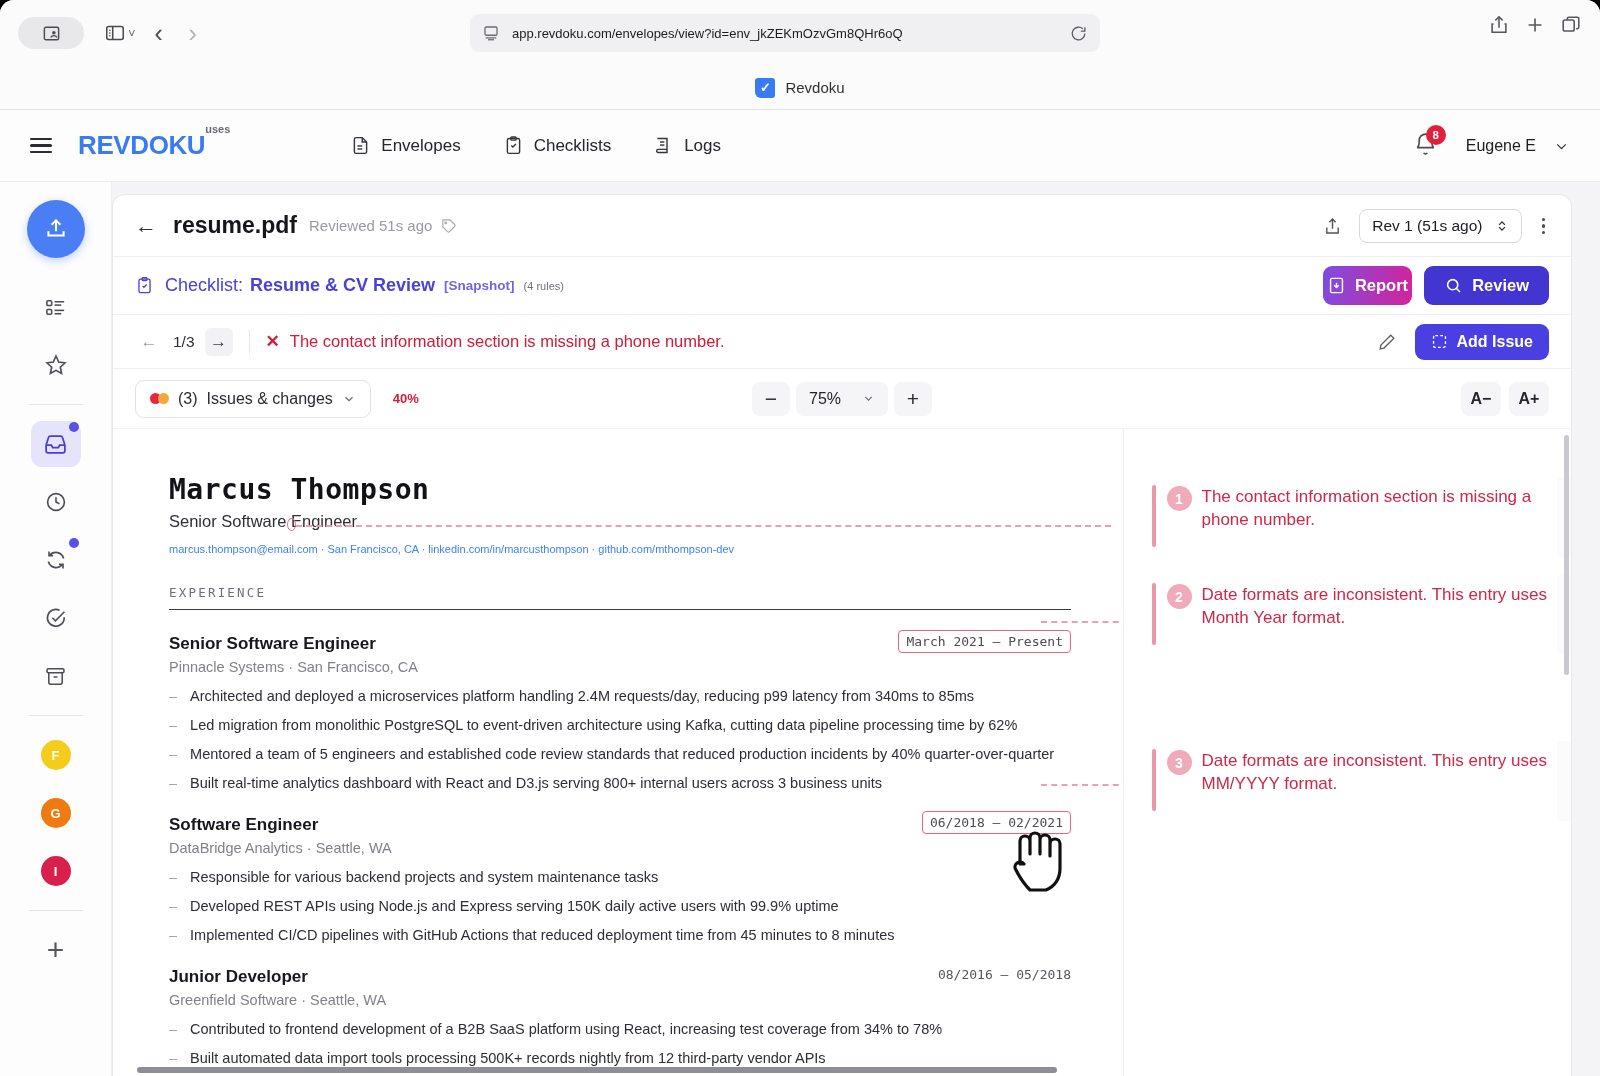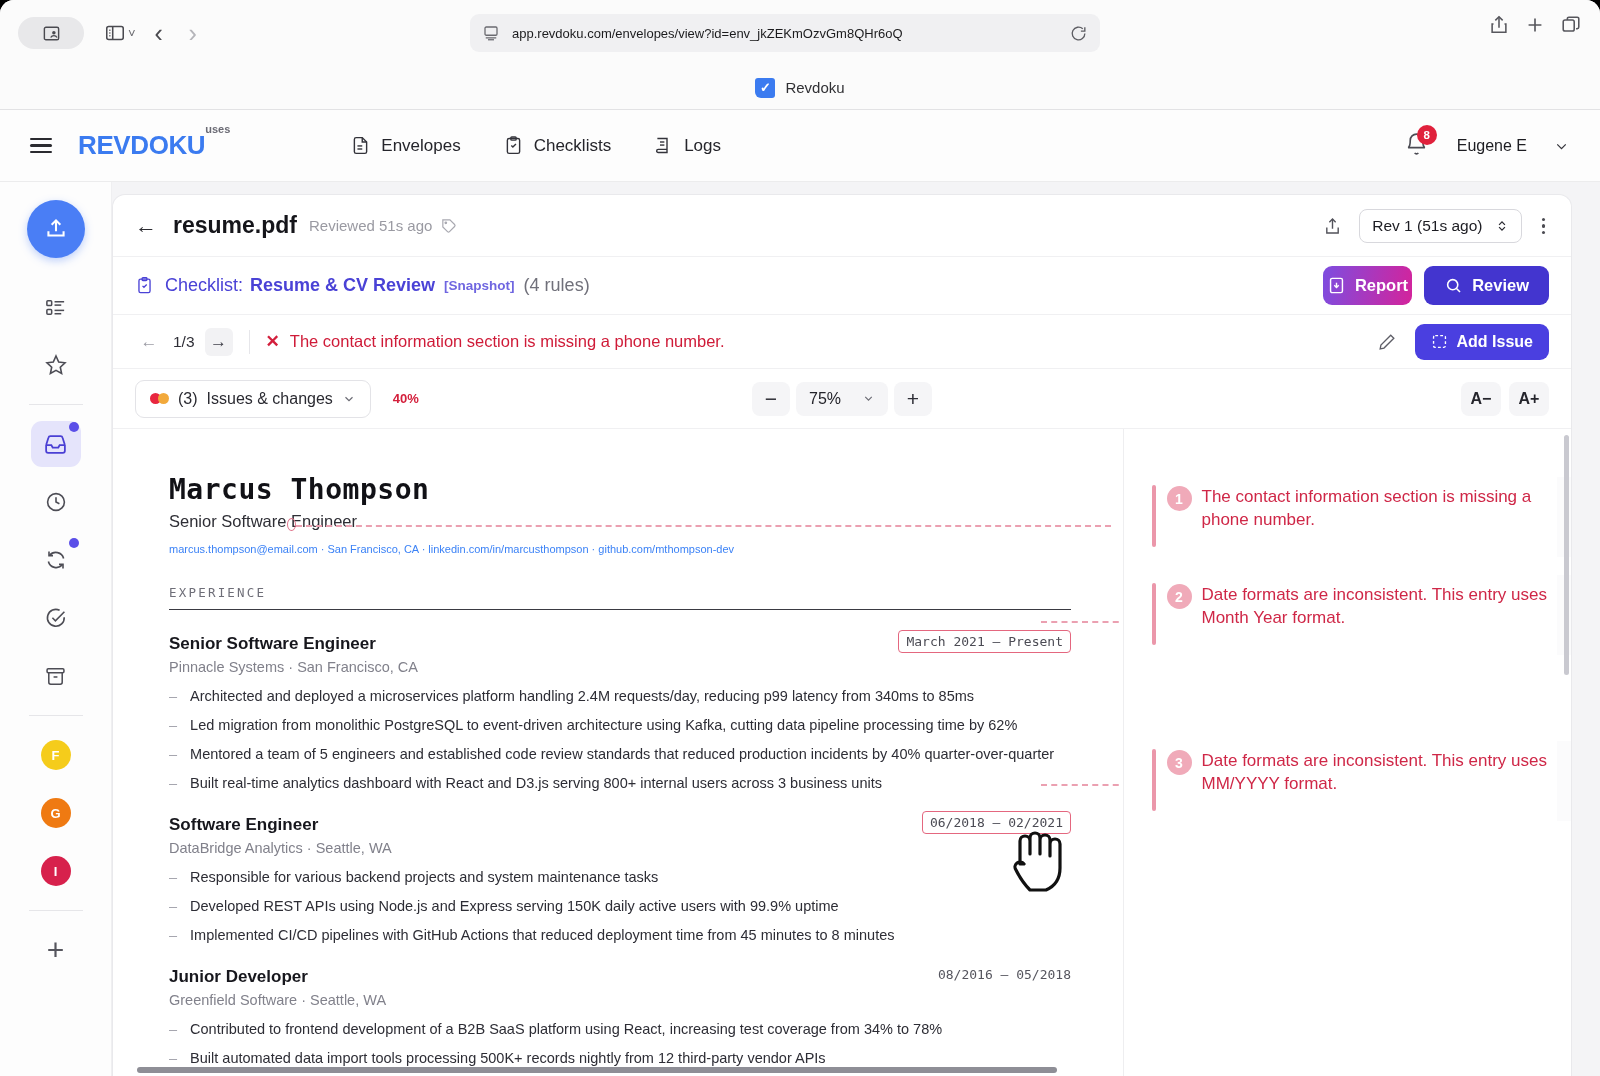--- a/index.html
+++ b/index.html
@@ -105,21 +105,21 @@
     display: flex; align-items: center; gap: 28px;
   }
   .bell-wrap { position: relative; }
   .bell-badge {
     position: absolute; right: -8px; top: -7px;
     min-width: 20px; height: 20px; padding: 0 5px;
     background: #e0213c; color: #fff;
     border-radius: 10px; font-size: 11.5px; font-weight: 700;
     display: flex; align-items: center; justify-content: center;
   }
-  .user-menu { display: flex; align-items: center; gap: 26px; font-size: 16px; color: #1d1d22; }
+  .user-menu { display: flex; align-items: center; gap: 17px; font-size: 16px; color: #1d1d22; }
 
   
   .app-body { display: flex; height: calc(1076px - 66px - 44px - 72px); background: #f4f4f6; }
 
   
   .rail {
     width: 112px; background: #fdfdfd;
     display: flex; flex-direction: column; align-items: center;
     padding-top: 18px;
     border-right: 1px solid #efeff1;
@@ -180,21 +180,21 @@
   .kebab { display: flex; flex-direction: column; gap: 3px; padding: 4px; }
   .kebab i { width: 3.5px; height: 3.5px; border-radius: 50%; background: #4b4b52; display: block; }
 
   .checklist-bar {
     height: 58px; display: flex; align-items: center;
     padding: 0 22px; border-bottom: 1px solid #f0f0f2; position: relative;
   }
   .cl-label { font-size: 18px; color: #4a42d6; margin-left: 11px; }
   .cl-name { font-size: 18px; color: #4a42d6; font-weight: 600; margin-left: 7px; }
   .cl-snap { font-size: 13.5px; color: #6f66e0; margin-left: 9px; font-weight: 600; }
-  .cl-rules { font-size: 18px; color: #70707a; margin-left: 9px; }
+  .cl-rules { font-size: 11px; color: #70707a; margin-left: 9px; }
   .checklist-actions { position: absolute; right: 22px; display: flex; gap: 12px; }
   .btn-report {
     background: linear-gradient(100deg, #7d4de0 0%, #d4239b 100%);
     color: #fff; border-radius: 9px; padding: 10px 4px;
     font-size: 16.5px; font-weight: 700;
     display: flex; align-items: center; gap: 9px;
   }
   .btn-review {
     background: #4335cf; color: #fff; border-radius: 9px; padding: 10px 20px;
     font-size: 16.5px; font-weight: 700;

